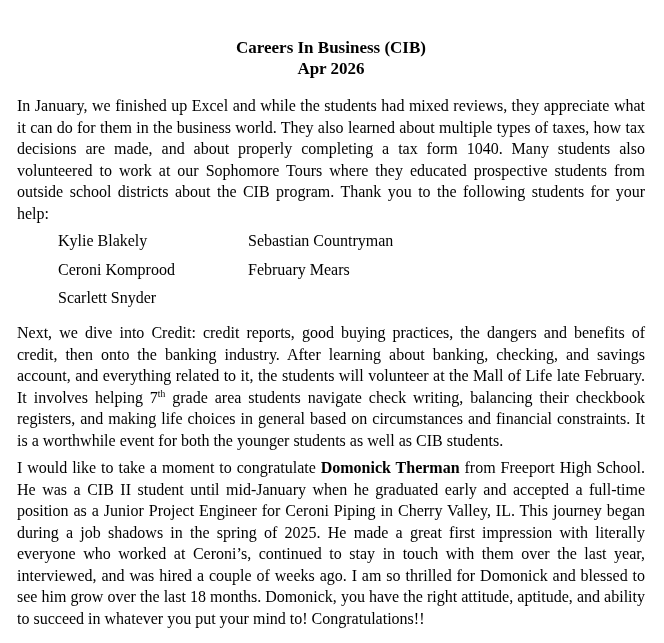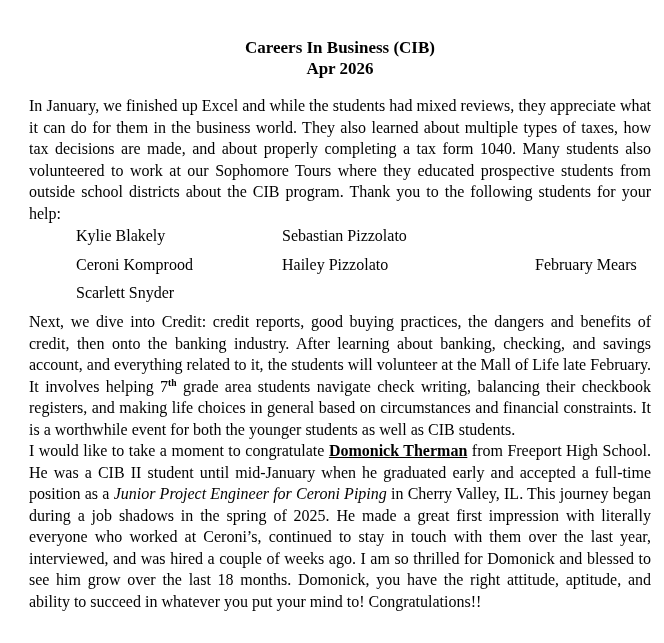--- a/index.html
+++ b/index.html
@@ -10,72 +10,69 @@
     color: #000000;
     font-family: "Liberation Serif", serif;
     font-size: 16px;
     line-height: 21.5px;
     overflow: hidden;
   }
   .page {
     box-sizing: border-box;
     width: 664px;
     height: 565px;
-    padding: 37px 13px 0 29px;
+    padding: 37px 13px 0 11px;
   }
   .doc-title {
     text-align: center;
     font-weight: bold;
     font-size: 17px;
     line-height: 21px;
   }
   .para {
-    margin: 0;
+    margin: 6px;
     text-align: justify;
   }
   .para-intro { margin-top: 16px; }
   .names {
     margin: 1px 0 0 47px;
   }
   .names-row {
     display: grid;
     grid-template-columns: 190px 237px 1fr;
     height: 28.7px;
     align-items: start;
-    gap: 16px;
   }
-  .bold { font-weight: bold; text-decoration: underline; }
-  .italic { font-style: italic; }
+  .bold { font-weight: bold; }
+  .italic { }
   sup {
     font-size: 0.6em;
     line-height: 0;
     vertical-align: super;
-    font-weight: bold;
   }
 </style>
 </head>
 <body>
 
 <div class="page">
 
   <header class="doc-title">
     <div>Careers In Business (CIB)</div>
     <div>Apr 2026</div>
   </header>
 
   <p class="para para-intro">In January, we finished up Excel and while the students had mixed reviews, they appreciate what it can do for them in the business world. They also learned about multiple types of taxes, how tax decisions are made, and about properly completing a tax form 1040. Many students also volunteered to work at our Sophomore Tours where they educated prospective students from outside school districts about the CIB program. Thank you to the following students for your help:</p>
 
   <div class="names">
     <div class="names-row">
       <span>Kylie Blakely</span>
-      <span>Sebastian Pizzolato</span>
+      <span>Sebastian Countryman</span>
     </div>
     <div class="names-row">
       <span>Ceroni Komprood</span>
-      <span>Hailey Pizzolato</span>
       <span>February Mears</span>
     </div>
     <div class="names-row">
       <span>Scarlett Snyder</span>
       <span></span>
     </div>
   </div>
 
   <p class="para"><span>Next, we dive into Credit: credit reports, good buying practices, the dangers and benefits of credit, then onto the banking industry. After learning about banking, checking, and savings account, and everything related to it, the students will volunteer at the Mall of Life late February. It involves helping 7</span><sup>th</sup><span> grade area students navigate check writing, balancing their checkbook registers, and making life choices in general based on circumstances and financial constraints. It is a worthwhile event for both the younger students as well as CIB students.</span></p>
 

